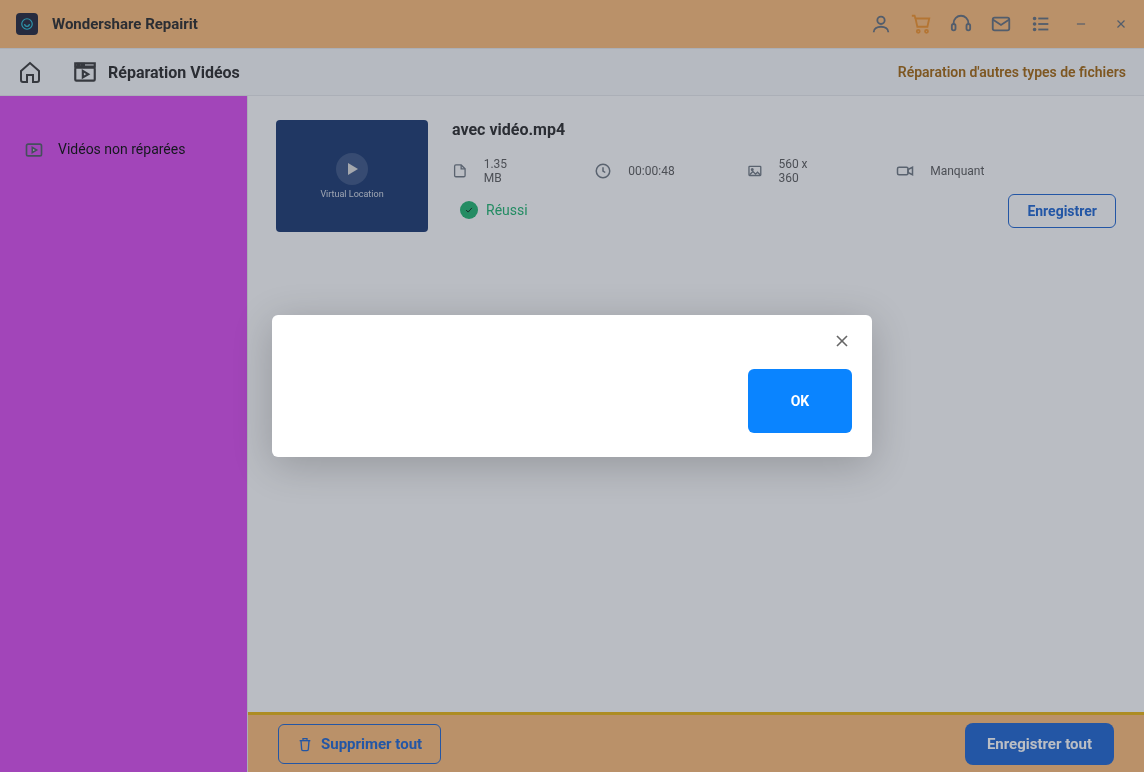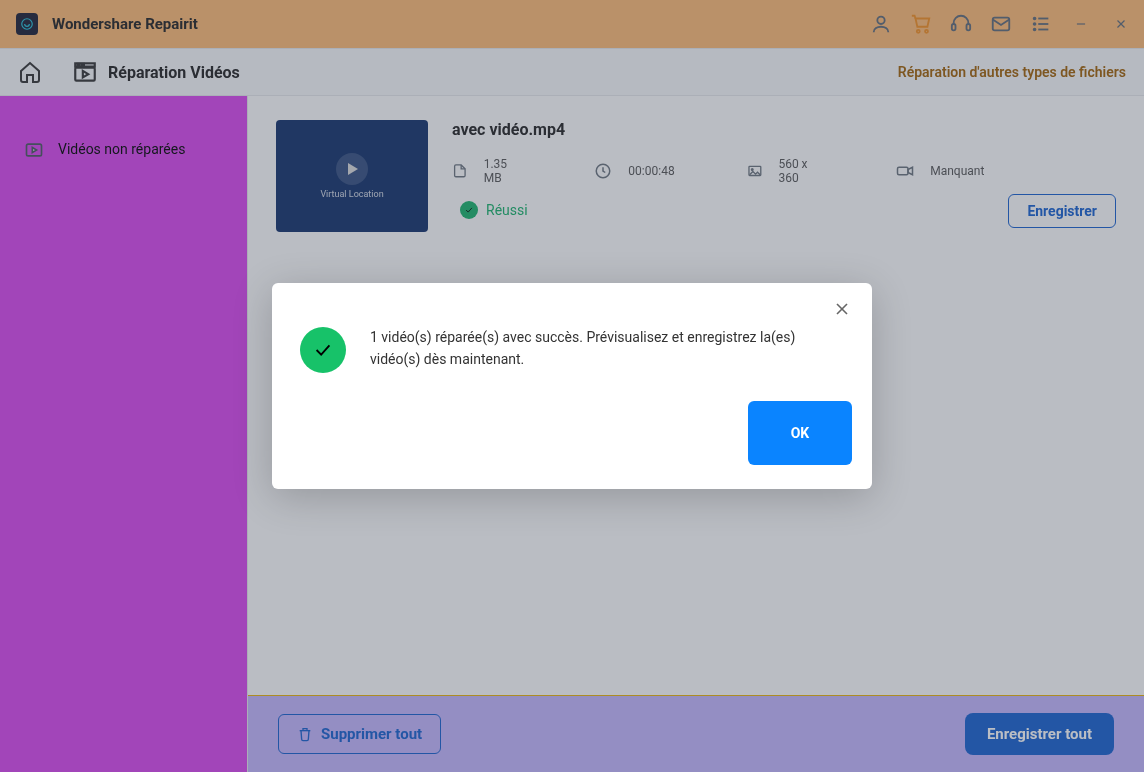--- a/index.html
+++ b/index.html
@@ -45,21 +45,21 @@
   .meta { display:flex; align-items:center; gap:16px; color:#555; font-size:12px;}
   .meta .ico { width:18px; height:18px; display:flex; align-items:center; justify-content:center; color:#6a737d;}
   .status-row { display:flex; align-items:center; gap:8px;margin-left:8px;}
   .status-ico { width:18px; height:18px; border-radius:50%; background:#17b26a; display:flex; align-items:center; justify-content:center;}
   .status-ico svg{width:10px;height:10px;}
   .status-text { color:#17b26a; font-size:14px;}
   .row-save { align-self:center; margin-left:auto;}
   .btn-outline-primary { border:1.5px solid #1660d0; color:#1660d0; background:transparent; padding:8px 18px; border-radius:6px; font-weight:700; font-size:14px; cursor:pointer;}
 
   
-  .footer { height:77px; border-top:1px solid #eab308; display:flex; align-items:center; padding:0 30px; gap:16px; background:#c4b5fd;}
+  .footer { height:60px; border-top:3px solid #eab308; display:flex; align-items:center; padding:0 30px; gap:16px; background:#fdba74;}
   .btn-outline-danger { border:1.5px solid #1660d0; color:#1660d0; background:transparent; padding:10px 18px; border-radius:6px; font-weight:700; font-size:15px; cursor:pointer; display:flex; align-items:center; gap:8px;}
   .btn-primary-solid { margin-left:auto; background:#1660d0; color:#fff; border:none; padding:12px 22px; border-radius:8px; font-weight:700; font-size:15px; cursor:pointer;}
   .btn-outline-danger svg{width:16px;height:16px;}
 
   
   .overlay { position:absolute; inset:0; background:rgba(60,70,85,0.35); display:flex; align-items:center; justify-content:center;}
   .modal { width:600px; background:#fff; border-radius:6px; box-shadow:0 8px 40px rgba(0,0,0,0.2); padding:16px 20px 24px 28px;}
   .modal .close-row { display:flex; justify-content:flex-end;}
   .modal .close-row span{ width:20px; height:20px; display:flex; align-items:center; justify-content:center; color:#666; cursor:pointer;}
   .modal-body { display:flex; gap:24px; align-items:flex-start; padding: 8px 6px 10px 0;}
@@ -247,25 +247,17 @@
 <div class="overlay">
   <div class="modal">
     <div class="close-row">
       <span>
           <svg viewBox="0 0 24 24">
             <line x1="6" y1="6" x2="18" y2="18"></line>
             <line x1="18" y1="6" x2="6" y2="18"></line>
           </svg>
         </span>
     </div>
-    <div class="modal-body">
-      <div class="check-badge">
-        <svg viewBox="0 0 24 24" stroke="#fff" stroke-width="3">
-            <path d="M5 12l5 5 9-10"></path>
-          </svg>
-      </div>
-      <div class="modal-text">1 vidéo(s) réparée(s) avec succès. Prévisualisez et enregistrez la(es) vidéo(s) dès maintenant.</div>
-    </div>
     <div class="modal-actions">
       <button class="btn-ok">OK</button>
     </div>
   </div>
 </div>
 
 </body></html>

